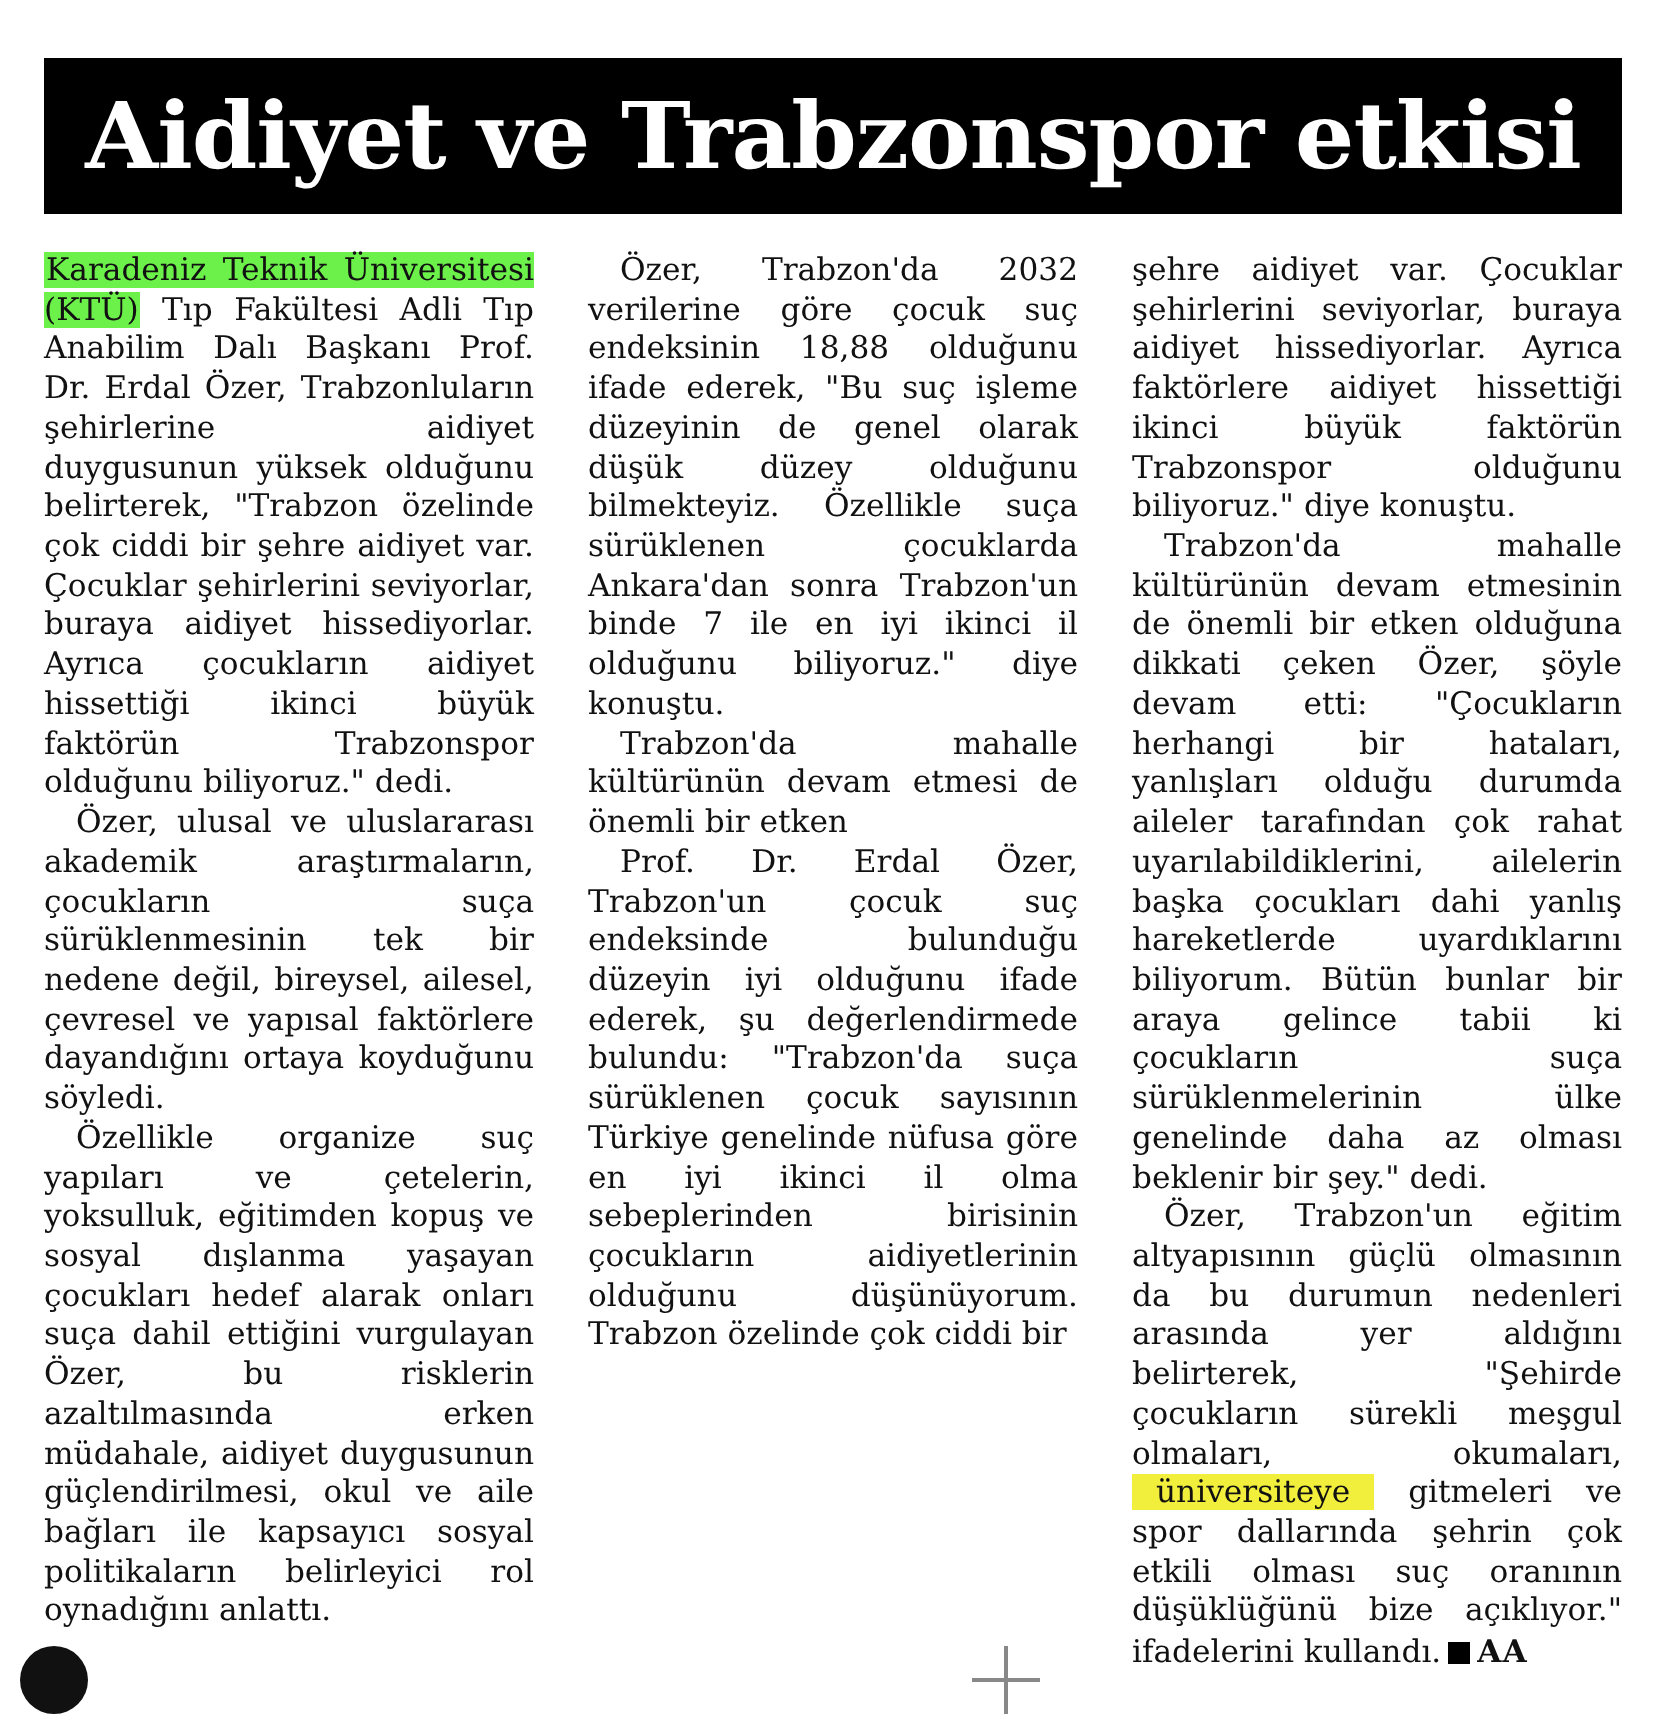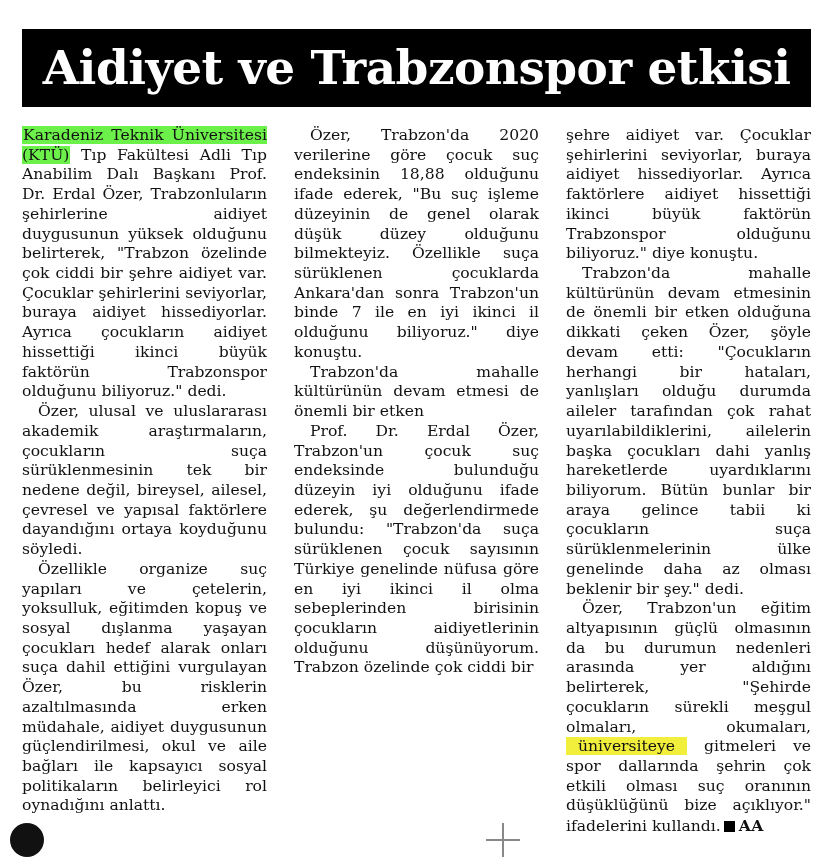--- a/index.html
+++ b/index.html
@@ -137,21 +137,21 @@
     <div class="headline-text">Aidiyet ve Trabzonspor etkisi</div>
   </div>
 
   <div class="columns">
     <div class="col" id="col-1">
         <p class="first"><span class="hl">Karadeniz Teknik Üniversitesi (KTÜ)</span><span> Tıp Fakültesi Adli Tıp Anabilim Dalı Başkanı Prof. Dr. Erdal Özer, Trabzonluların şehirlerine aidiyet duygusunun yüksek olduğunu belirterek, "Trabzon özelinde çok ciddi bir şehre aidiyet var. Çocuklar şehirlerini seviyorlar, buraya aidiyet hissediyorlar. Ayrıca çocukların aidiyet hissettiği ikinci büyük faktörün Trabzonspor olduğunu biliyoruz." dedi.</span></p>
         <p><span>Özer, ulusal ve uluslararası akademik araştırmaların, çocukların suça sürüklenmesinin tek bir nedene değil, bireysel, ailesel, çevresel ve yapısal faktörlere dayandığını ortaya koyduğunu söyledi.</span></p>
         <p><span>Özellikle organize suç yapıları ve çetelerin, yoksulluk, eğitimden kopuş ve sosyal dışlanma yaşayan çocukları hedef alarak onları suça dahil ettiğini vurgulayan Özer, bu risklerin azaltılmasında erken müdahale, aidiyet duygusunun güçlendirilmesi, okul ve aile bağları ile kapsayıcı sosyal politikaların belirleyici rol oynadığını anlattı.</span></p>
       </div>
     <div class="col" id="col-2">
-        <p><span>Özer, Trabzon'da 2020 verilerine göre çocuk suç endeksinin 18,88 olduğunu ifade ederek, "Bu suç işleme düzeyinin de genel olarak düşük düzey olduğunu bilmekteyiz. Özellikle suça sürüklenen çocuklarda Ankara'dan sonra Trabzon'un binde 7 ile en iyi ikinci il olduğunu biliyoruz." diye konuştu.</span></p>
+        <p><span>Özer, Trabzon'da 2032 verilerine göre çocuk suç endeksinin 18,88 olduğunu ifade ederek, "Bu suç işleme düzeyinin de genel olarak düşük düzey olduğunu bilmekteyiz. Özellikle suça sürüklenen çocuklarda Ankara'dan sonra Trabzon'un binde 7 ile en iyi ikinci il olduğunu biliyoruz." diye konuştu.</span></p>
         <p><span>Trabzon'da mahalle kültürünün devam etmesi de önemli bir etken</span></p>
         <p><span>Prof. Dr. Erdal Özer, Trabzon'un çocuk suç endeksinde bulunduğu düzeyin iyi olduğunu ifade ederek, şu değerlendirmede bulundu: "Trabzon'da suça sürüklenen çocuk sayısının Türkiye genelinde nüfusa göre en iyi ikinci il olma sebeplerinden birisinin çocukların aidiyetlerinin olduğunu düşünüyorum. Trabzon özelinde çok ciddi bir</span></p>
       </div>
     <div class="col" id="col-3">
         <p class="first"><span>şehre aidiyet var. Çocuklar şehirlerini seviyorlar, buraya aidiyet hissediyorlar. Ayrıca faktörlere aidiyet hissettiği ikinci büyük faktörün Trabzonspor olduğunu biliyoruz." diye konuştu.</span></p>
         <p><span>Trabzon'da mahalle kültürünün devam etmesinin de önemli bir etken olduğuna dikkati çeken Özer, şöyle devam etti: "Çocukların herhangi bir hataları, yanlışları olduğu durumda aileler tarafından çok rahat uyarılabildiklerini, ailelerin başka çocukları dahi yanlış hareketlerde uyardıklarını biliyorum. Bütün bunlar bir araya gelince tabii ki çocukların suça sürüklenmelerinin ülke genelinde daha az olması beklenir bir şey." dedi.</span></p>
         <p><span>Özer, Trabzon'un eğitim altyapısının güçlü olmasının da bu durumun nedenleri arasında yer aldığını belirterek, "Şehirde çocukların sürekli meşgul olmaları, okumaları, </span><span class="hl-yellow">üniversiteye</span><span> gitmeleri ve spor dallarında şehrin çok etkili olması suç oranının düşüklüğünü bize açıklıyor." ifadelerini kullandı.</span><span class="endmark"></span><span class="agency">AA</span></p>
       </div>
   </div>
 

